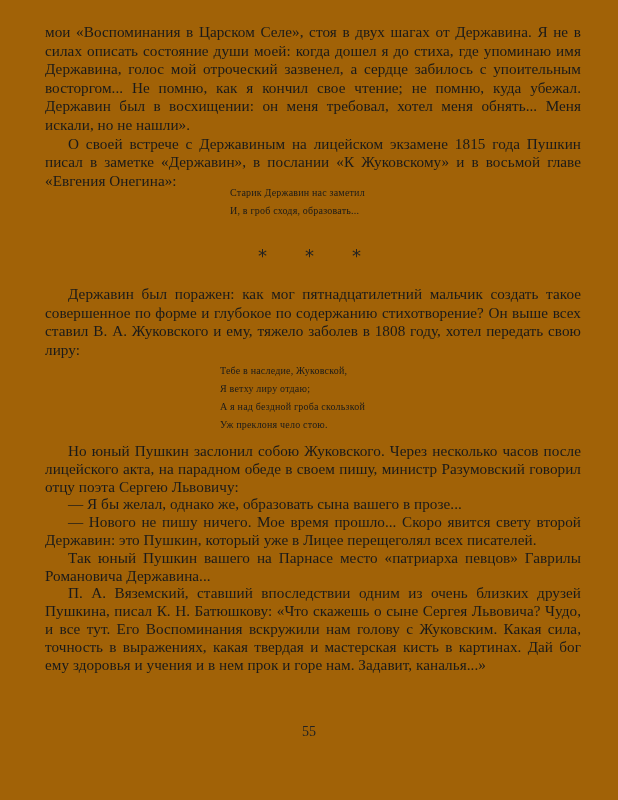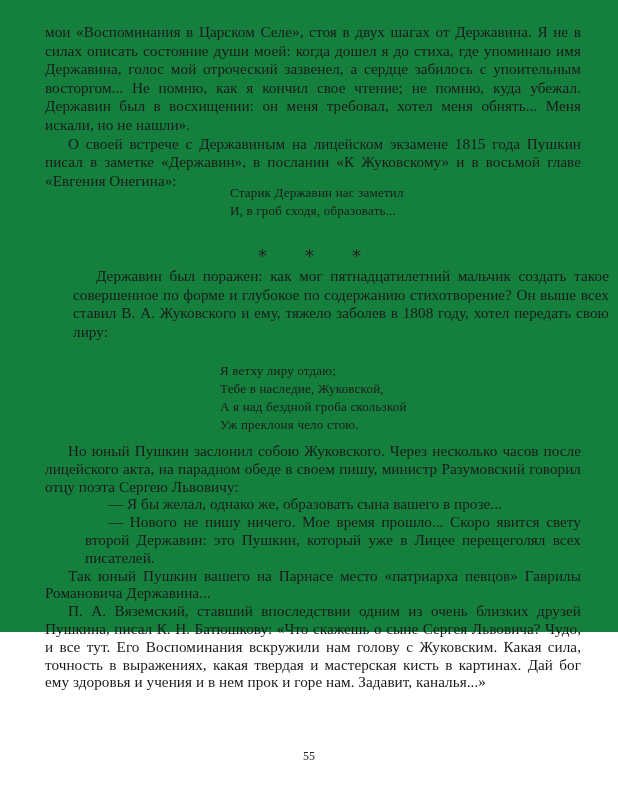--- a/index.html
+++ b/index.html
@@ -11,49 +11,48 @@
       width: 618px;
       height: 800px;
       position: relative;
       overflow: hidden;
       font-family: "Liberation Serif", "DejaVu Serif", serif;
       color: #1a1a1a;
     }
     .page {
       position: absolute;
       left: 0; top: 0;
-      width: 618px; height: 632px;
-      background: #15803d;
+      width: 618px; height: 800px;
+      background: #a16207;
     }
     .text-block {
       position: absolute;
       left: 45px;
       width: 536px;
       font-size: 15.2px;
       line-height: 18.6px;
       text-align: justify;
       letter-spacing: 0.05px;
     }
     .text-block p {
       margin: 0;
       text-indent: 23px;
     }
     .text-block p.noindent {
       text-indent: 0;
     }
     .text-block p.dialog {
       text-indent: 23px;
-      margin-left: 40px;
     }
     .block1 { top: 23px; }
-    .block2 { top: 267px; margin-left: 28px; }
+    .block2 { top: 285px; }
     .block3 { top: 442px; line-height: 17.8px; }
     .poem {
       position: absolute;
-      font-size: 13px;
+      font-size: 10px;
       line-height: 18px;
       letter-spacing: 0.2px;
     }
     .poem div { white-space: nowrap; }
     .poem1 { left: 230px; top: 184px; }
     .poem2 { left: 220px; top: 362px; }
     .stars {
       position: absolute;
       top: 245px;
       left: 0;
@@ -62,25 +61,25 @@
     }
     .star {
       position: absolute;
       top: 0;
       font-size: 18px;
       font-family: "DejaVu Sans", sans-serif;
       color: #222;
     }
     .page-number {
       position: absolute;
-      top: 749px;
+      top: 724px;
       left: 0;
       width: 618px;
       text-align: center;
-      font-size: 12px;
+      font-size: 14px;
       color: #222;
     }
   </style>
 </head>
 <body>
 
 <div class="page">
 
   <div class="text-block block1">
     <p class="noindent">мои «Воспоминания в Царском Селе», стоя в двух шагах от Державина. Я не в силах описать состояние души моей: когда дошел я до стиха, где упоминаю имя Державина, голос мой отроческий зазвенел, а сердце забилось с упоительным восторгом... Не помню, как я кончил свое чтение; не помню, куда убежал. Державин был в восхищении: он меня требовал, хотел меня обнять... Меня искали, но не нашли».</p>
@@ -96,22 +95,22 @@
     <span class="star" style="left:258px">*</span>
     <span class="star" style="left:305px">*</span>
     <span class="star" style="left:352px">*</span>
   </div>
 
   <div class="text-block block2">
     <p>Державин был поражен: как мог пятнадцатилетний мальчик создать такое совершенное по форме и глубокое по содержанию стихотворение? Он выше всех ставил В. А. Жуковского и ему, тяжело заболев в 1808 году, хотел передать свою лиру:</p>
   </div>
 
   <div class="poem poem2">
+    <div>Тебе в наследие, Жуковской,</div>
     <div>Я ветху лиру отдаю;</div>
-    <div>Тебе в наследие, Жуковской,</div>
     <div>А я над бездной гроба скользкой</div>
     <div>Уж преклоня чело стою.</div>
   </div>
 
   <div class="text-block block3">
     <p>Но юный Пушкин заслонил собою Жуковского. Через несколько часов после лицейского акта, на парадном обеде в своем пишу, министр Разумовский говорил отцу поэта Сергею Львовичу:</p>
     <p class="dialog">— Я бы желал, однако же, образовать сына вашего в прозе...</p>
     <p class="dialog">— Нового не пишу ничего. Мое время прошло... Скоро явится свету второй Державин: это Пушкин, который уже в Лицее перещеголял всех писателей.</p>
     <p>Так юный Пушкин вашего на Парнасе место «патриарха певцов» Гаврилы Романовича Державина...</p>
     <p>П. А. Вяземский, ставший впоследствии одним из очень близких друзей Пушкина, писал К. Н. Батюшкову: «Что скажешь о сыне Сергея Львовича? Чудо, и все тут. Его Воспоминания вскружили нам голову с Жуковским. Какая сила, точность в выражениях, какая твердая и мастерская кисть в картинах. Дай бог ему здоровья и учения и в нем прок и горе нам. Задавит, каналья...»</p>

